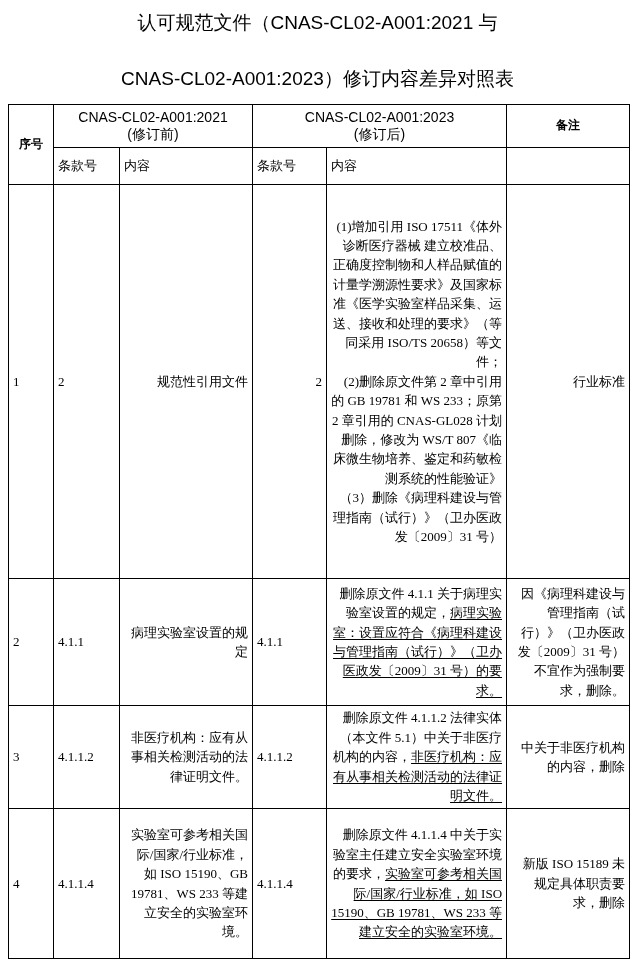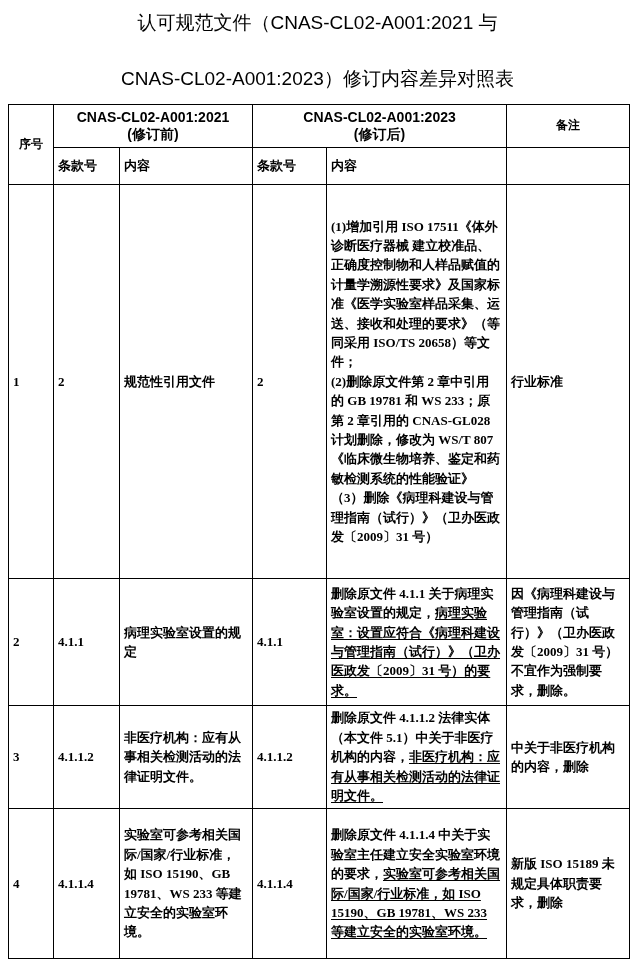--- a/index.html
+++ b/index.html
@@ -9,28 +9,28 @@
     font-family:"Liberation Sans", "DejaVu Sans", sans-serif; font-weight:normal; font-size:19px;
   }
   .t1 { top:10px; }
   .t2 { top:66px; }
   table.cmp {
     position:absolute; left:8px; top:104px; width:621px;
     border-collapse:collapse; table-layout:fixed;
     font-family:"Liberation Serif", "DejaVu Serif", serif; font-size:13px; line-height:19.4px;
   }
   table.cmp td, table.cmp th {
-    border:1.3px solid #000; padding:0 4px; vertical-align:middle; font-weight:bold;
+    border:1.3px solid #000; padding:0 4px; vertical-align:middle; font-weight:normal;
   }
   .hdr-doc { font-family:"Liberation Sans", "DejaVu Sans", sans-serif; font-size:14px; line-height:17px; text-align:center; height:42px; }
   .hdr-bold { font-family:"DejaVu Sans", sans-serif; font-weight:bold !important; font-size:12px; text-align:center; }
   .hdr-sub { font-size:13px; text-align:left; height:36px; }
   .num { text-align:left; padding-left:6px; }
   .clause { text-align:left; padding-left:6px; }
-  .center { text-align:left; }
+  .center { text-align:right; }
   .u { text-decoration:underline; text-underline-offset:2px; }
   .row1 { height:394px; }
   .row2 { height:127px; }
   .row3 { height:103px; }
   .row4 { height:150px; }
 </style>
 </head>
 <body>
 
 <div class="title t1">认可规范文件（CNAS-CL02-A001:2021 与</div>

